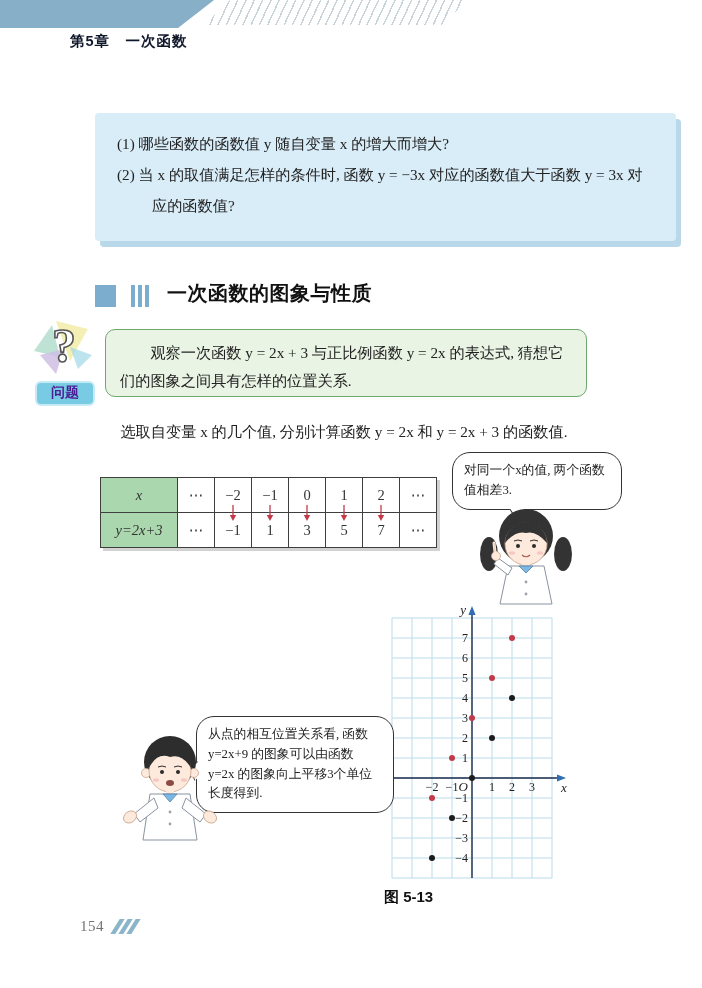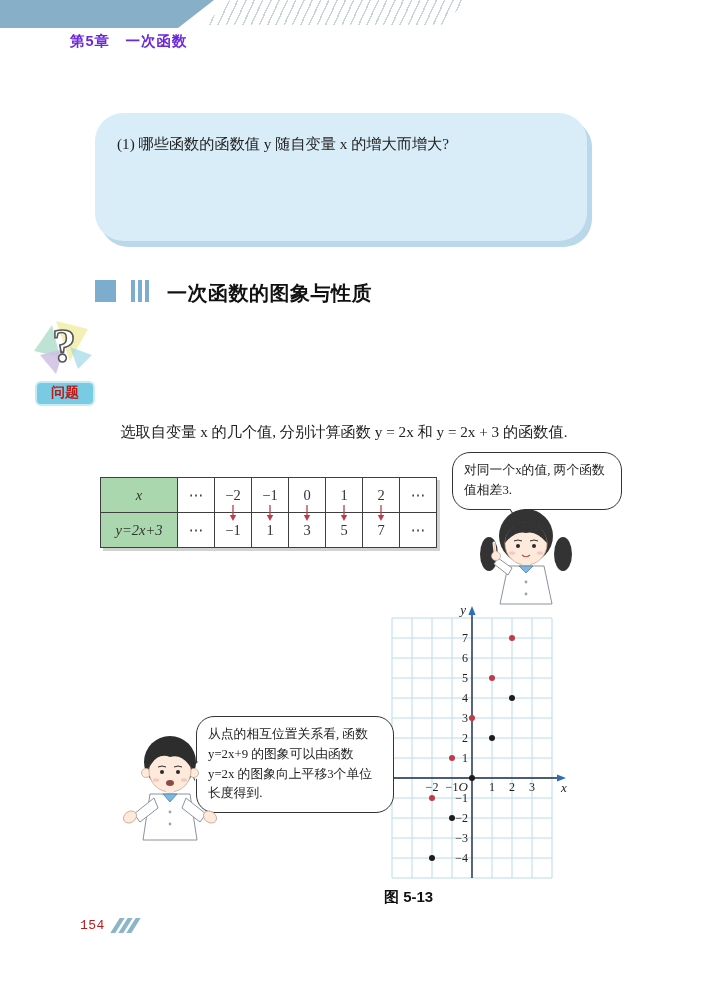--- a/index.html
+++ b/index.html
@@ -15,44 +15,44 @@
     clip-path:polygon(0 0,100% 0,calc(100% - 36px) 100%,0 100%);
   }
   .hatch {
     position:absolute; left:204px; top:0; width:264px; height:25px;
     background:repeating-linear-gradient(115deg,#c9d4da 0 1.4px,transparent 1.4px 7.5px);
     clip-path:polygon(26px 0,100% 0,calc(100% - 26px) 100%,0 100%);
   }
   .chapter {
     position:absolute; left:70px; top:32px;
     font-family:"Liberation Sans","DejaVu Sans",sans-serif;
-    font-size:14.5px; font-weight:bold; letter-spacing:1px; color:#6d28d9;
+    font-size:14.5px; font-weight:bold; letter-spacing:1px; color:#0f172a;
   }
   
   .qbox {
-    position:absolute; left:95px; top:113px; width:492px; height:128px;
-    box-sizing:border-box; background:#d9edf8; border-radius:28px;
+    position:absolute; left:95px; top:113px; width:581px; height:128px;
+    box-sizing:border-box; background:#d9edf8; border-radius:4px;
     box-shadow:5px 6px 0 #b9d8e9; padding:15px 22px 0 22px;
     font-size:15.2px; line-height:2.05;
   }
   .q-line { padding-left:2.3em; text-indent:-2.3em; }
   
-  .sec-head { position:absolute; left:95px; top:280px; display:flex; align-items:flex-start;gap:8px; }
+  .sec-head { position:absolute; left:95px; top:280px; display:flex; align-items:flex-end;gap:8px; }
   .sec-square { width:21px; height:22px; background:#7cacce; }
   .sec-bars { display:flex; margin-left:4px; margin-right:10px; }
   .sec-bars i { display:block; width:4px; height:22px; background:#7cacce; margin-left:3px; }
   .sec-title {
     font-family:"Liberation Sans","DejaVu Sans",sans-serif;
     font-size:20px; font-weight:bold; color:#111; letter-spacing:.5px;
   }
   
   .prob-wrap { position:absolute; left:25px; top:317px; width:80px; text-align:center; }
   .prob-badge {
     margin:0 auto; width:56px; background:#79cbe4; border:2px solid #c6ebf5;
-    border-radius:6px; color:#b91c1c; font-family:"Liberation Sans","DejaVu Sans",sans-serif;
+    border-radius:6px; color:#4c1d95; font-family:"Liberation Sans","DejaVu Sans",sans-serif;
     font-size:14px; font-weight:bold; padding:1px 0 2px 0;
   }
   
   .gbox {
     position:absolute; left:105px; top:329px; width:482px; height:68px;
     box-sizing:border-box; background:#eaf4e5; border:1.3px solid #6fa96f;
     border-radius:10px; padding:9px 14px; font-size:15.2px; line-height:1.85;
     text-indent:2em;
   }
   
@@ -100,37 +100,38 @@
   
   .chart-wrap { position:absolute; left:384px; top:600px; }
   .fig-caption {
     position:absolute; left:384px; top:888px; width:184px; text-align:left;
     font-family:"Liberation Sans","DejaVu Sans",sans-serif;
     font-size:15px; font-weight:bold; color:#111;
   }
   
   .footer { position:absolute; left:80px; top:918px; display:flex; align-items:center; }
   .page-num {
-    font-family:Liberation Mono, monospace;
-    font-size:13px; color:#b91c1c; letter-spacing:.5px;
+    font-family:Liberation Serif, serif;
+    font-size:15px; color:#737373; letter-spacing:.5px;
   }
   .slashes { display:flex; margin-left:7px; }
   .slashes i { display:block; width:4.5px; height:15px; background:#8cb5c9; transform:skewX(-32deg); margin-left:3.5px; }
 </style>
 </head>
 <body>
 
 <div id="page">
 
   <div class="banner"></div>
   <div class="hatch"></div>
   <div class="chapter">第5章　一次函数</div>
 
   <div class="qbox">
     <div class="q-line">(1) 哪些函数的函数值 y 随自变量 x 的增大而增大?</div>
+    <div class="q-line">(2) 当 x 的取值满足怎样的条件时, 函数 y = −3x 对应的函数值大于函数 y = 3x 对应的函数值?</div>
   </div>
 
   <div class="sec-head">
     <span class="sec-square"></span>
     <span class="sec-bars">
         <i></i>
         <i></i>
         <i></i>
       </span>
     <span class="sec-title">一次函数的图象与性质</span>
@@ -140,20 +141,21 @@
     <svg width="78" height="60" viewBox="0 0 78 60">
       <polygon points="8,34 26,8 34,40" fill="#aedccb" opacity="0.8"></polygon>
       <polygon points="30,4 62,12 44,44" fill="#f2eca8" opacity="0.85"></polygon>
       <polygon points="14,38 38,32 30,57" fill="#cfc0e4" opacity="0.85"></polygon>
       <polygon points="44,30 66,38 52,52" fill="#9fd8e8" opacity="0.7"></polygon>
       <text x="38" y="45" text-anchor="middle" font-family="Liberation Serif, DejaVu Serif, serif" font-size="48" font-weight="bold" fill="#ffffff" stroke="#555555" stroke-width="1.6">?</text>
     </svg>
     <div class="prob-badge">问题</div>
   </div>
 
+  <div class="gbox">观察一次函数 y = 2x + 3 与正比例函数 y = 2x 的表达式, 猜想它们的图象之间具有怎样的位置关系.</div>
 
   <div class="para1">选取自变量 x 的几个值, 分别计算函数 y = 2x 和 y = 2x + 3 的函数值.</div>
 
   <table class="vtable">
     <tbody id="vtable-body">
         <tr>
           <th>x</th>
           <td>⋯</td>
           <td>−2</td>
           <td>−1</td>

